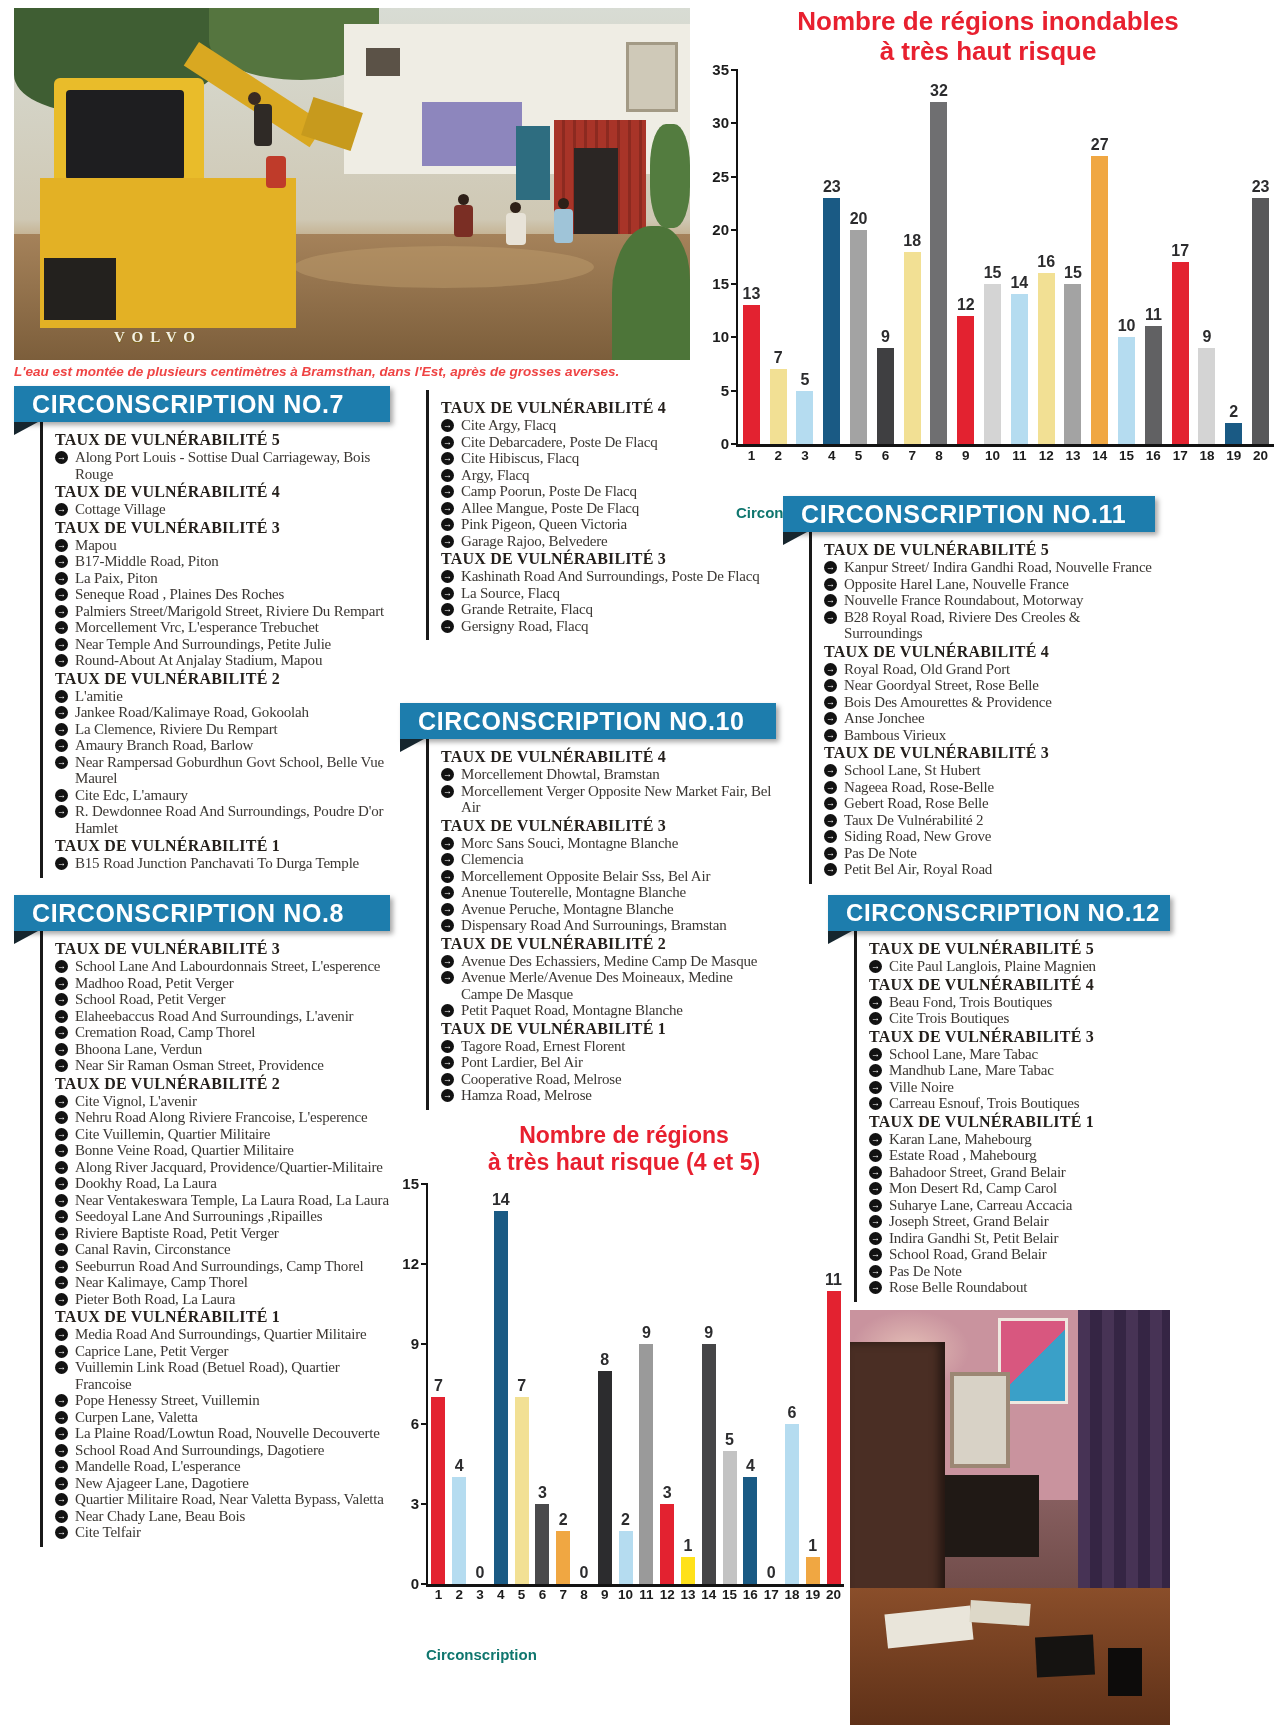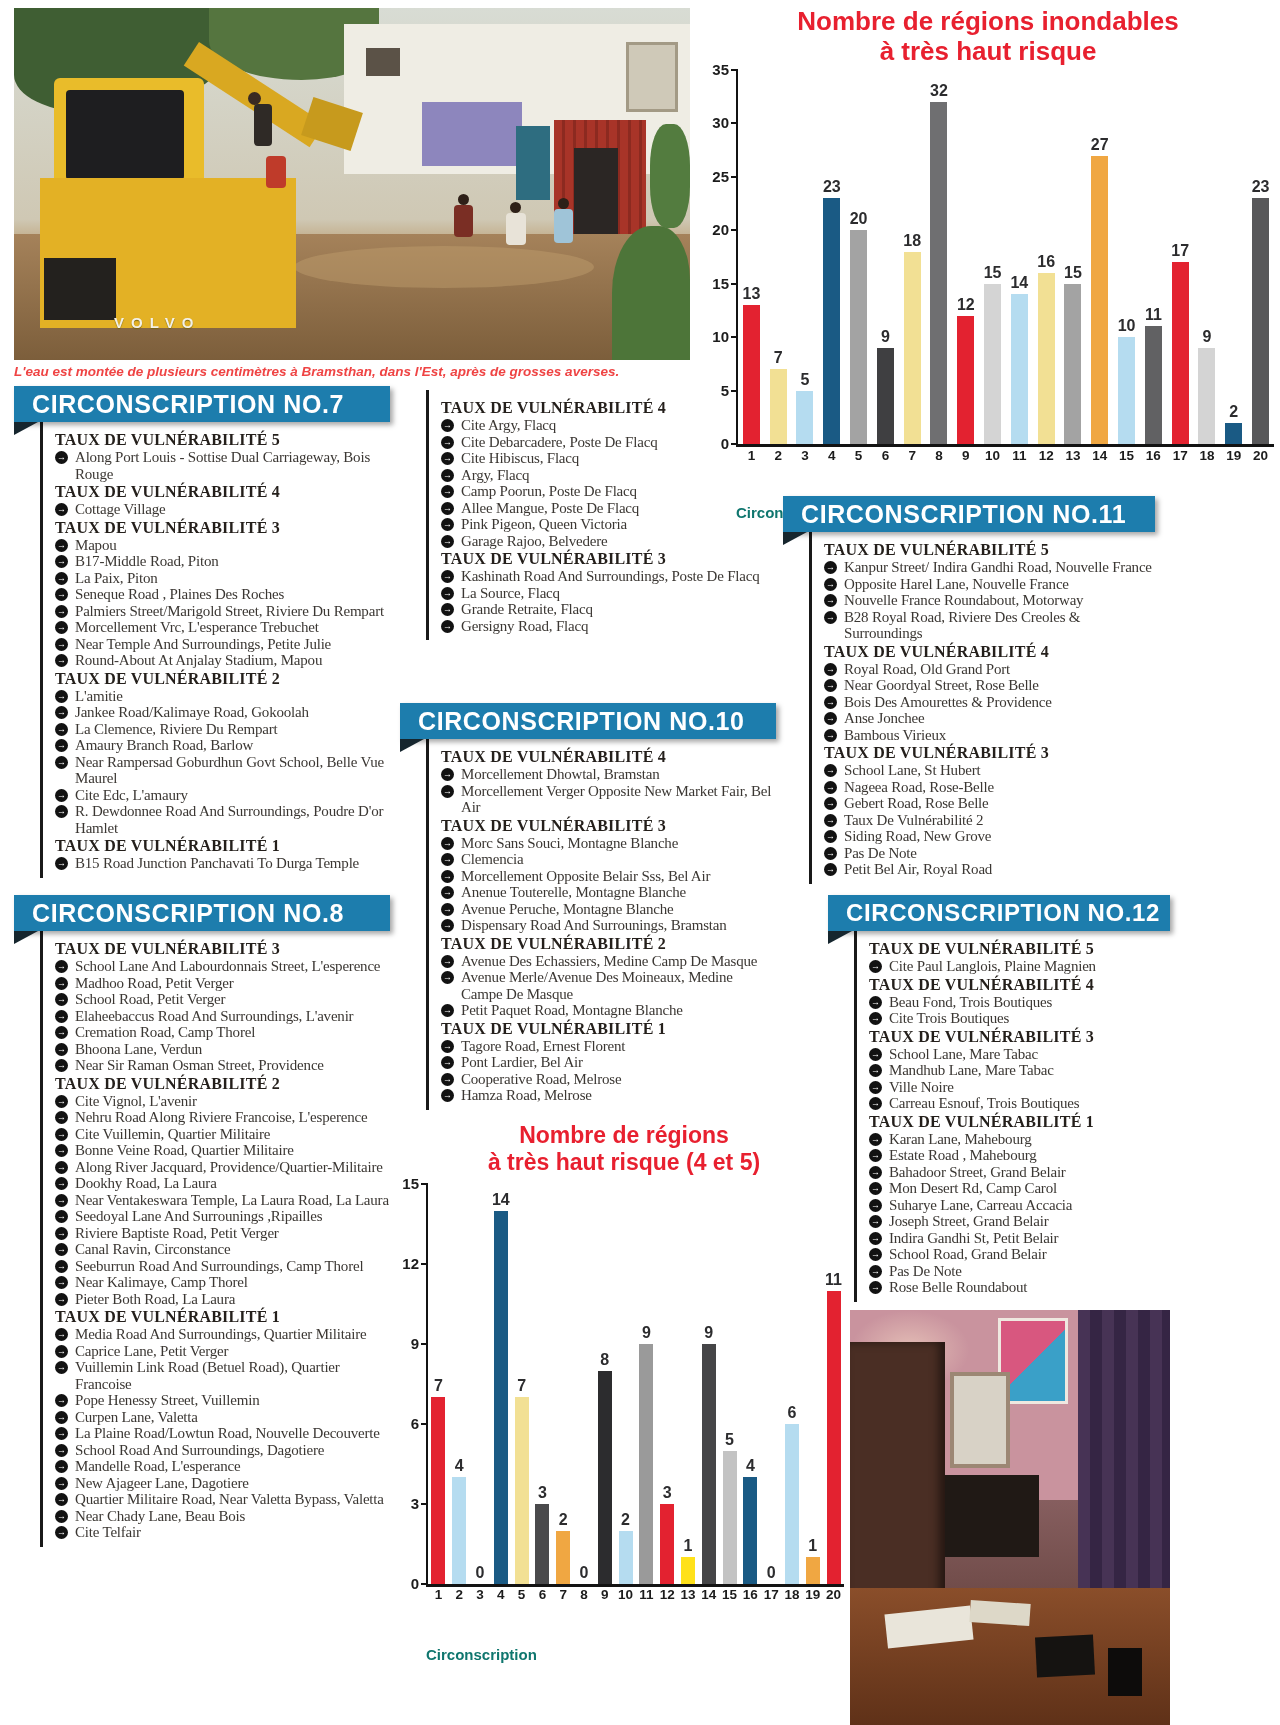--- a/index.html
+++ b/index.html
@@ -63,21 +63,21 @@
     <div style="left:280px;top:238px;width:300px;height:42px;background:#c2a06f;opacity:.45;border-radius:50%;"></div>
     <div style="left:40px;top:70px;width:150px;height:112px;background:#e9bc2a;border-radius:6px;"></div>
     <div style="left:52px;top:82px;width:118px;height:90px;background:#1e1e20;border-radius:4px;"></div>
     <div style="left:185px;top:34px;width:150px;height:28px;background:#d9a821;transform:rotate(33deg);transform-origin:left top;"></div>
     <div style="left:292px;top:96px;width:52px;height:40px;background:#c79a1d;transform:rotate(18deg);"></div>
     <div style="left:26px;top:170px;width:256px;height:150px;background:#e3b125;"></div>
     <div style="left:30px;top:250px;width:72px;height:62px;background:#23211e;"></div>
     <div style="left:240px;top:96px;width:18px;height:42px;background:#2f2a26;border-radius:4px;"></div>
     <div style="left:234px;top:84px;width:13px;height:13px;background:#3a2a22;border-radius:50%;"></div>
     <div style="left:252px;top:148px;width:20px;height:32px;background:#bf3b2a;border-radius:4px;"></div>
-    <div class="volvo" style="left:100px;top:306px;">VOLVO</div>
+    <div class="volvo" style="left:100px;top:321px;font-family:Liberation Serif, serif;">VOLVO</div>
     <div style="left:444px;top:186px;width:11px;height:11px;background:#2e2018;border-radius:50%;"></div>
     <div style="left:440px;top:197px;width:19px;height:32px;background:#7a2e24;border-radius:4px;"></div>
     <div style="left:496px;top:194px;width:11px;height:11px;background:#2e2018;border-radius:50%;"></div>
     <div style="left:492px;top:205px;width:20px;height:32px;background:#e8e3d8;border-radius:4px;"></div>
     <div style="left:544px;top:190px;width:11px;height:11px;background:#2e2018;border-radius:50%;"></div>
     <div style="left:540px;top:201px;width:19px;height:34px;background:#9fc4d8;border-radius:4px;"></div>
     <div style="left:598px;top:218px;width:78px;height:134px;background:#4d7539;border-radius:50% 40% 0 0;"></div>
     <div style="left:636px;top:116px;width:40px;height:104px;background:#537c3f;border-radius:40%;"></div>
   </div>
 

